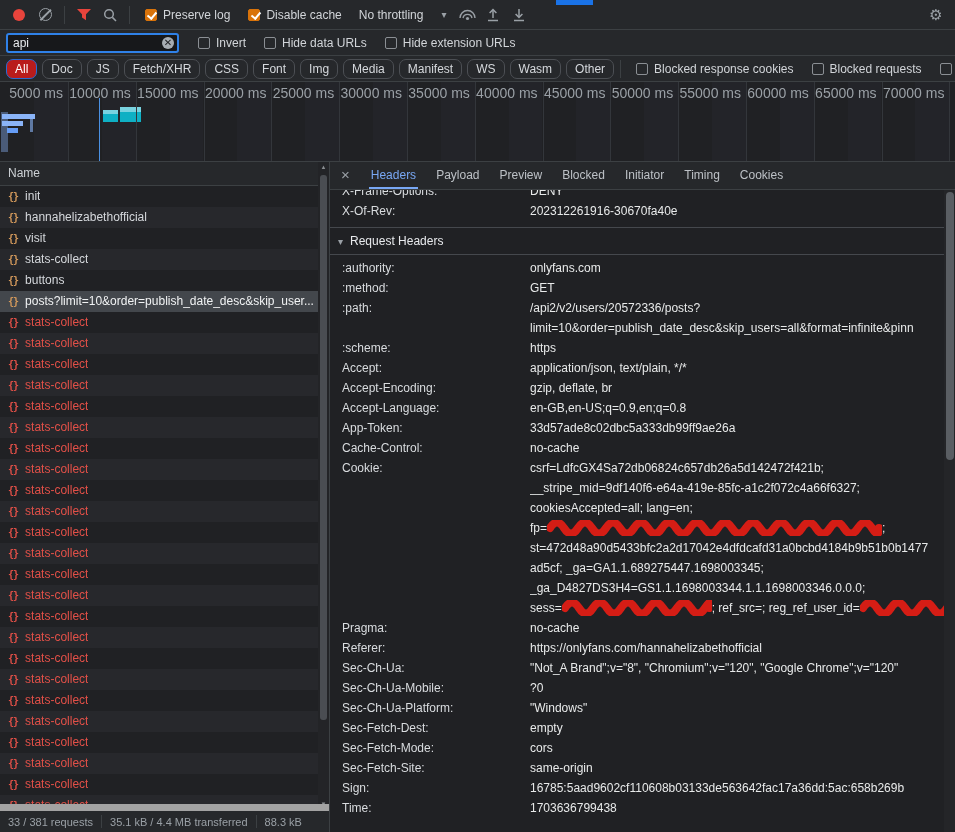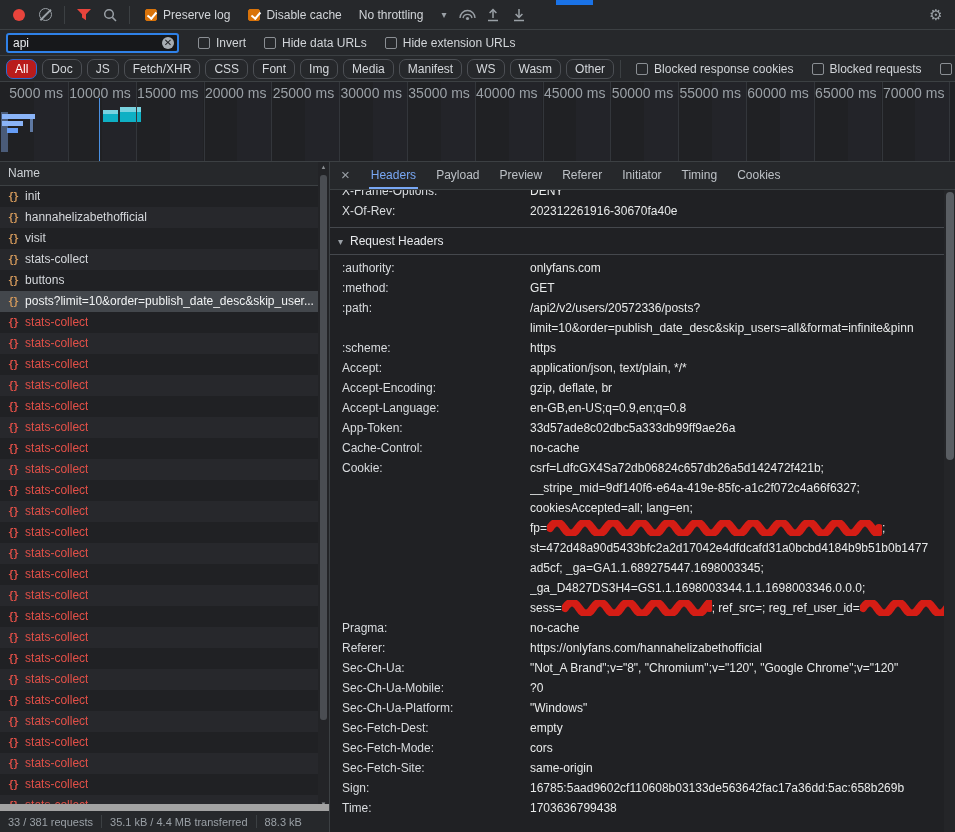--- a/index.html
+++ b/index.html
@@ -387,21 +387,21 @@
       </div>
     </div>
 
     <div class="right">
       <div class="tabbar">
         <div class="tab-close">×</div>
         <div class="tabs">
             <div class="tab active">Headers</div>
             <div class="tab">Payload</div>
             <div class="tab">Preview</div>
-            <div class="tab">Referer</div>
+            <div class="tab">Blocked</div>
             <div class="tab">Initiator</div>
             <div class="tab">Timing</div>
             <div class="tab">Cookies</div>
           </div>
       </div>
       <div class="headers-content">
           <div class="hdr-row clipped">
             <div class="hdr-name">X-Frame-Options:</div>
             <div class="hdr-val">
               <div class="val-line">DENY</div>

